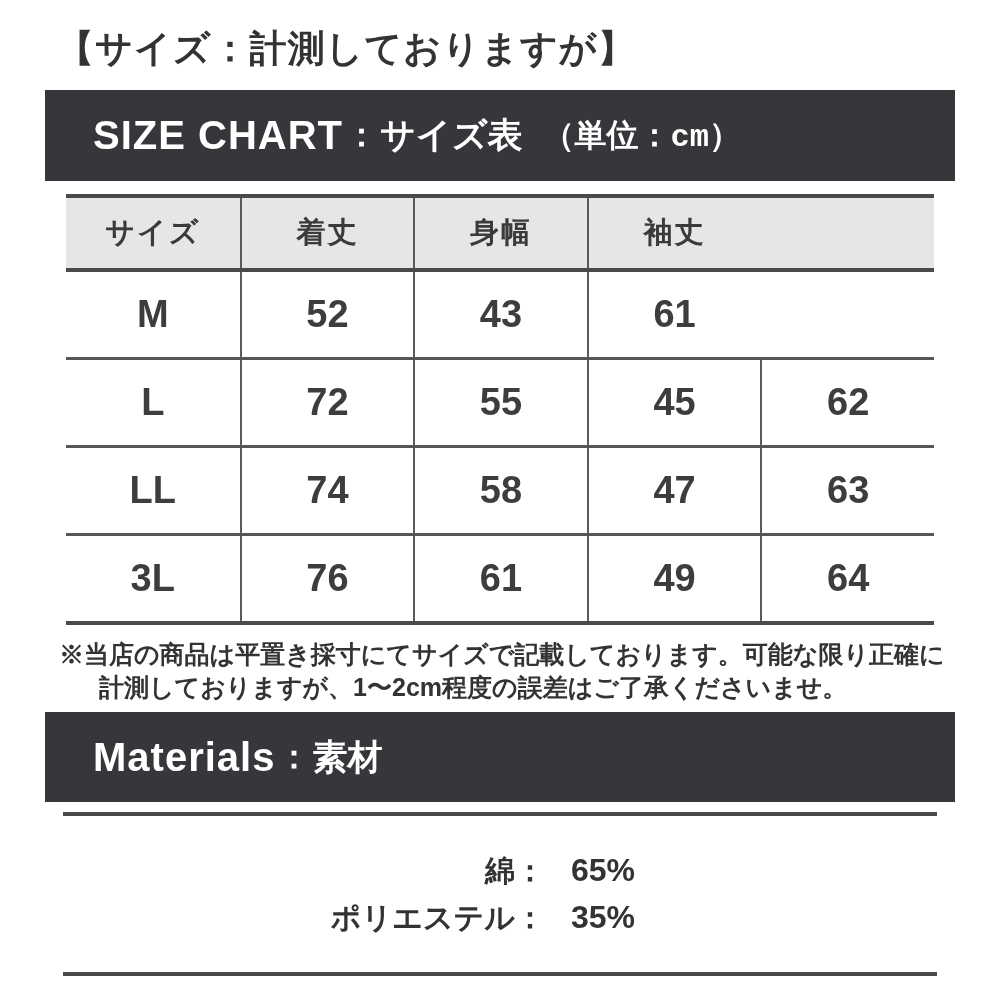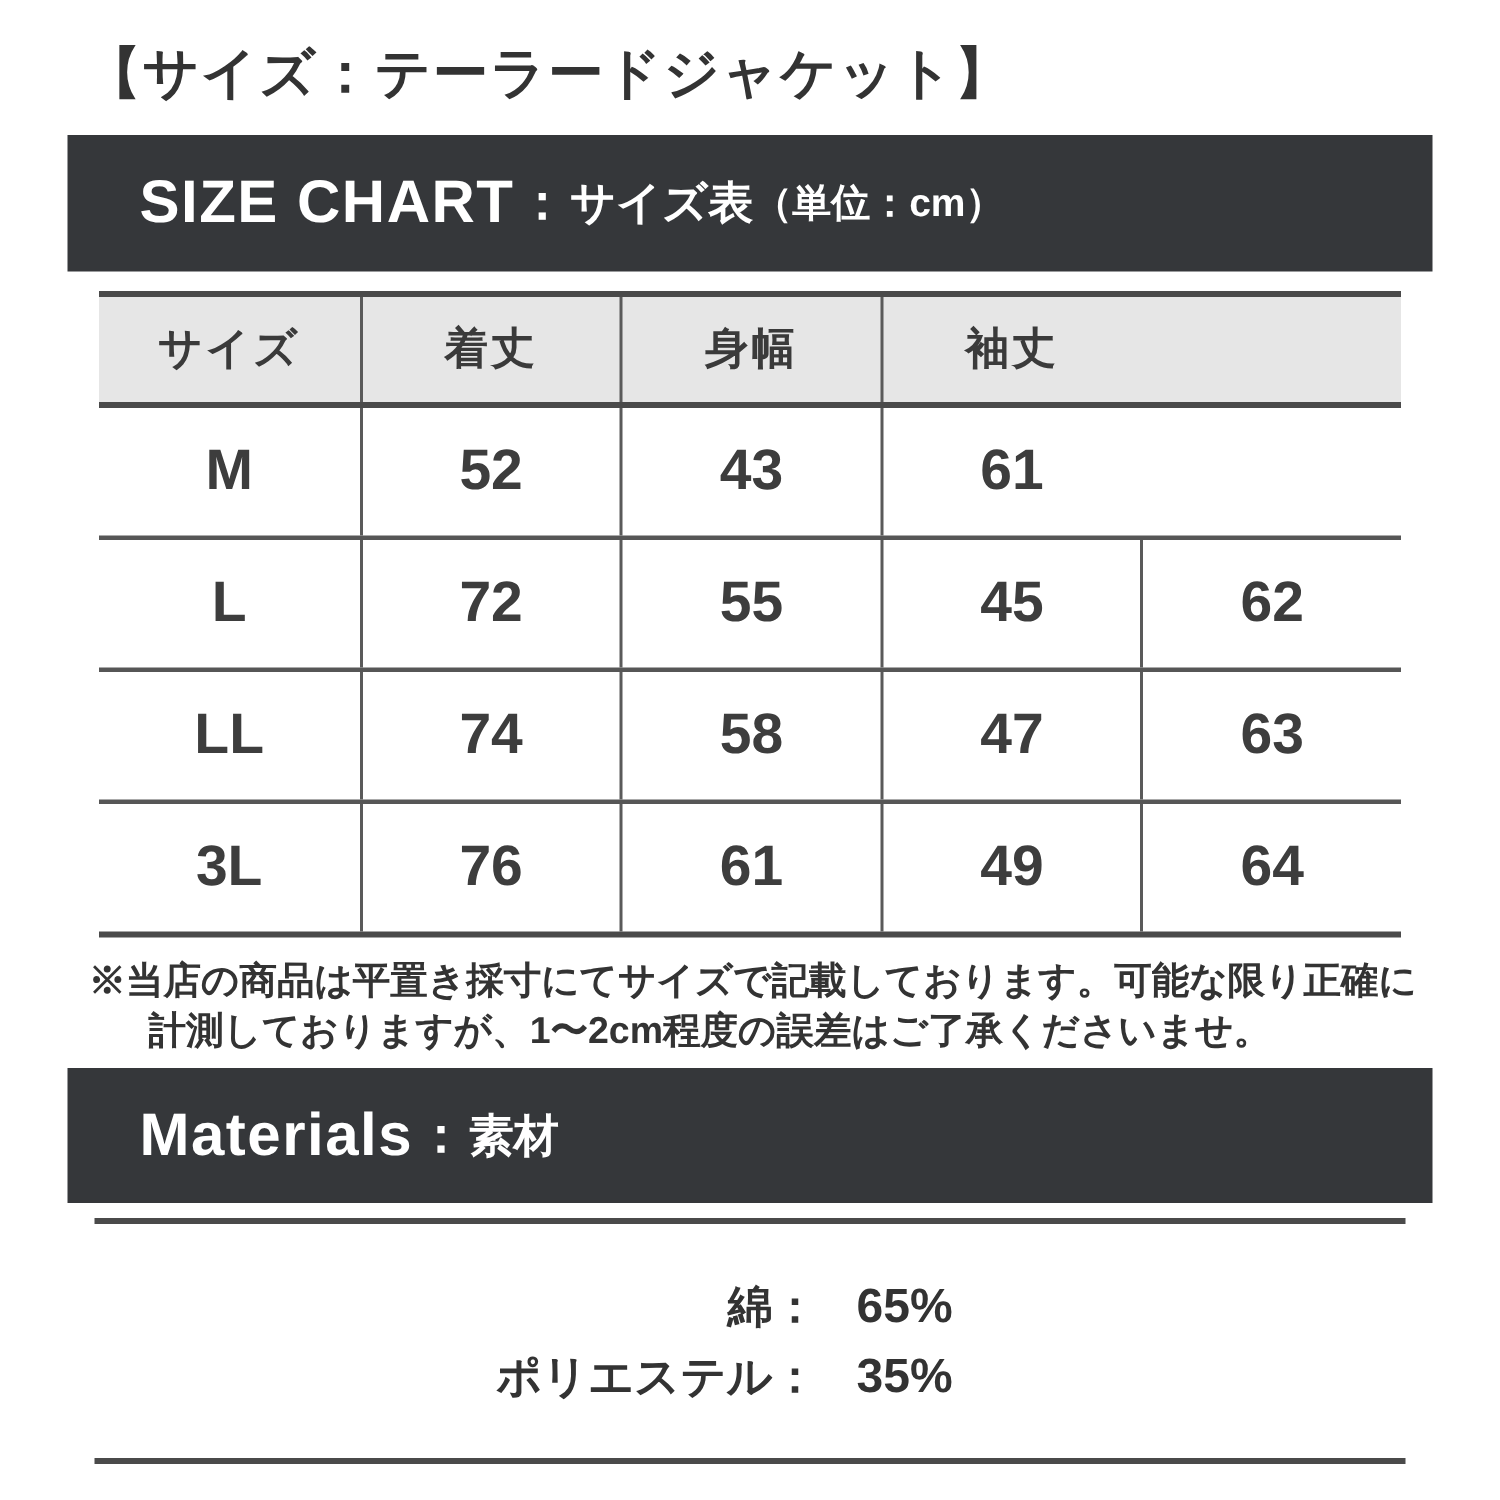--- a/index.html
+++ b/index.html
@@ -6,22 +6,22 @@
   body { width:1000px; height:1000px; background:#ffffff; font-family:"Liberation Sans", sans-serif; }
   .page { position:relative; width:1000px; height:1000px; background:#ffffff; overflow:hidden; }
 
   .title { position:absolute; left:57px; top:24px; margin:0; font-size:37px; font-weight:bold; color:#333333; letter-spacing:1px; white-space:nowrap; }
 
   .banner { position:absolute; left:45px; width:910px; background:#35373a; color:#ffffff; display:flex; align-items:center; padding-left:48px; box-sizing:border-box; white-space:nowrap; }
   .banner-size { top:90px; height:91px; }
   .banner-mat  { top:712px; height:90px; }
   .b-en  { font-size:40px; font-weight:bold; letter-spacing:1px; }
   .b-sep { font-size:33px; font-weight:bold; margin:0 2px; }
-  .b-ja  { font-size:30px; font-weight:bold; }
-  .b-unit{ font-size:26px; font-weight:bold; margin-left:0; }
+  .b-ja  { font-size:35px; font-weight:bold; }
+  .b-unit{ font-size:32px; font-weight:bold; margin-left:20px;font-family:Liberation Mono, monospace; }
 
   .size-table { position:absolute; left:66px; top:194px; width:868px; border-top:4px solid #4a4a4a; border-bottom:4px solid #4a4a4a; }
   .t-row { display:grid; grid-template-columns:repeat(5,1fr); }
   .t-head { height:70px; background:#e6e6e6; border-bottom:4px solid #4a4a4a; }
   .t-body { height:85px; border-bottom:3px solid #565656; }
   .t-body:last-child { border-bottom:none; }
   .cell { display:flex; align-items:center; justify-content:center; }
   .cell + .cell { border-left:2px solid #5a5a5a; }
   .t-head .cell { font-size:29px; font-weight:bold; color:#3a3a3a; letter-spacing:2px; }
   .t-body .cell { font-size:38px; font-weight:bold; color:#3d3d3d; }
@@ -36,21 +36,21 @@
   .materials { position:absolute; left:0; top:851px; width:1000px; }
   .m-row { display:flex; align-items:baseline; height:47px; }
   .m-label { flex:0 0 545px; text-align:right; font-size:30px; font-weight:bold; color:#333333; }
   .m-value { margin-left:26px; font-size:32px; font-weight:bold; color:#333333; }
 </style>
 </head>
 <body>
 
 <div class="page">
 
-  <h1 class="title">【サイズ：テーラードジャケット】</h1>
+  <h1 class="title">【サイズ：計測しておりますが】</h1>
 
   <div class="banner banner-size">
     <span class="b-en">SIZE CHART</span>
     <span class="b-sep">：</span>
     <span class="b-ja">サイズ表</span>
     <span class="b-unit">（単位：cm）</span>
   </div>
 
   <div class="size-table">
     <div class="t-row t-head">

